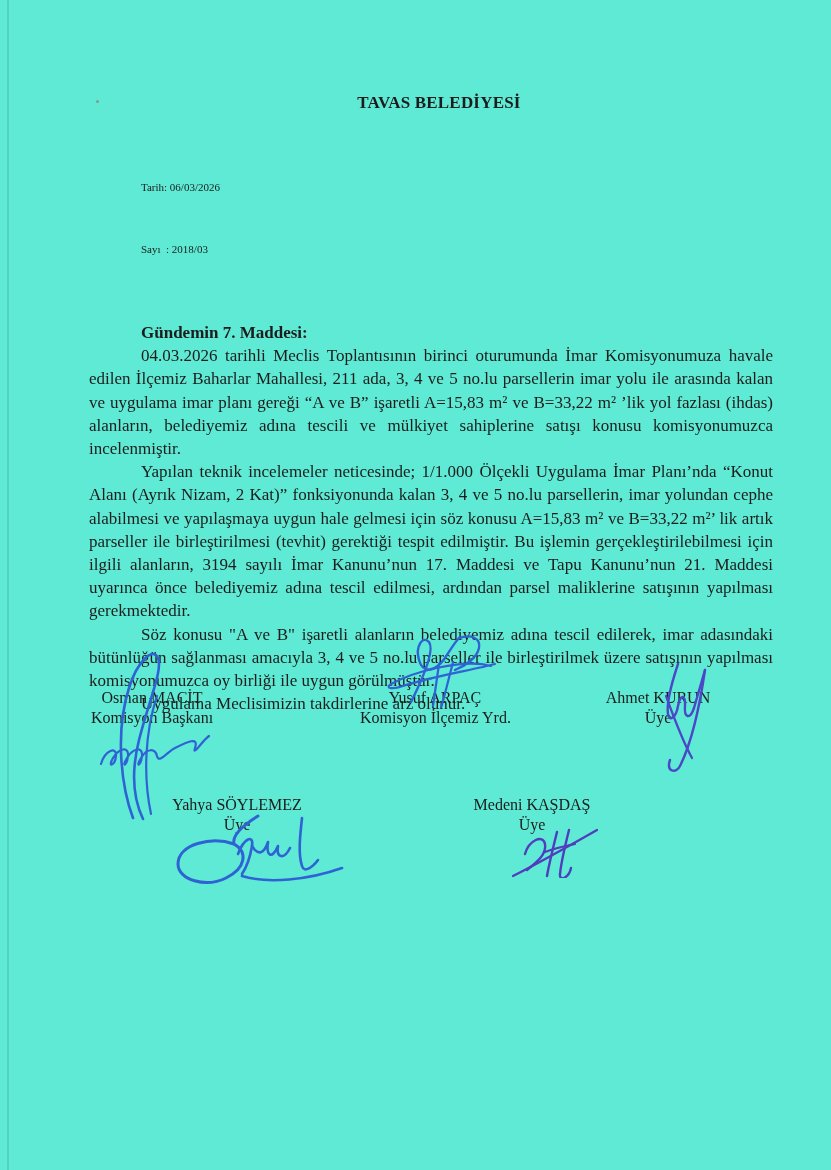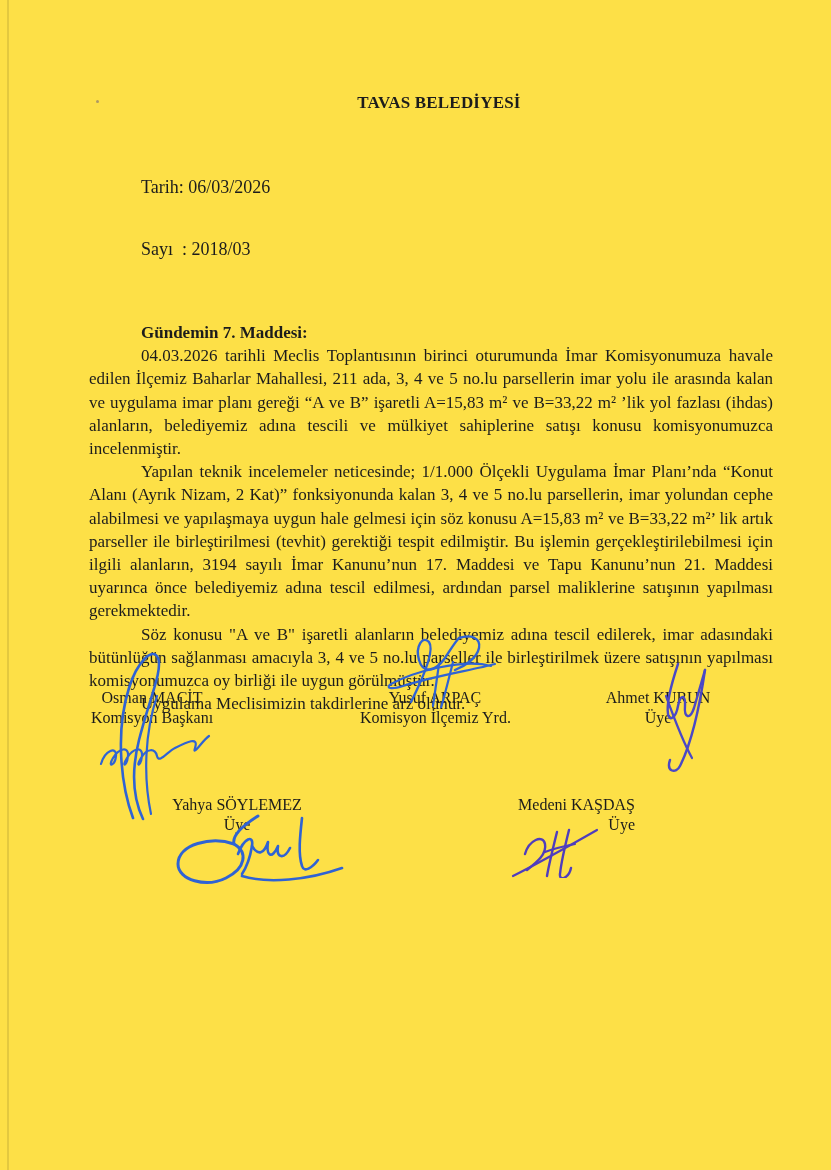--- a/index.html
+++ b/index.html
@@ -1,38 +1,38 @@
 <!DOCTYPE html>
 <html lang="tr"><head>
 <meta charset="utf-8">
 <style>
   html,body{margin:0;padding:0;background:#e8e8e8;}
   .page{
     position:relative;
     width:831px;height:1170px;
     margin:0 auto;
-    background:#fde047;
+    background:#5eead4;
     font-family:"Liberation Serif","DejaVu Serif",serif;
     color:#1c1c1c;
     overflow:hidden;
   }
   .scan-edge{
     position:absolute;left:7px;top:0;bottom:0;width:2px;
     background:rgba(0,0,0,0.10);
   }
   .scan-dot{
     position:absolute;left:96px;top:100px;width:3px;height:3px;border-radius:50%;
     background:#8d7b6d;opacity:.7;
   }
   .doc-header{
     margin:92px 0 0 89px;width:700px;text-align:center;
     font-weight:bold;font-size:17px;line-height:21px;letter-spacing:.2px;
   }
   .meta{
-    margin:23px 0 0 141px;font-size:18px;line-height:20.5px;white-space:pre;
+    margin:23px 0 0 141px;font-size:11px;line-height:20.5px;white-space:pre;
   }
   .content{
     margin:21px 12px 0 89px;width:684px;
     font-size:17px;line-height:23.2px;
     text-align:justify;
   }
   .agenda-heading{font-weight:bold;text-indent:52px;}
   .content p{margin:0;text-indent:52px;}
   .signature-area{position:absolute;left:0;top:0;width:831px;height:1170px;pointer-events:none;}
   .signer{
@@ -79,21 +79,21 @@
     </div>
     <div class="signer" style="left:598px;top:688px;width:120px;">
       <div class="signer-name">Ahmet KURUN</div>
       <div class="signer-title">Üye</div>
     </div>
 
     <div class="signer" style="left:162px;top:795px;width:150px;">
       <div class="signer-name">Yahya SÖYLEMEZ</div>
       <div class="signer-title">Üye</div>
     </div>
-    <div class="signer" style="left:485px;top:795px;width:150px;text-align:right;">
+    <div class="signer" style="left:457px;top:795px;width:150px;">
       <div class="signer-name">Medeni KAŞDAŞ</div>
       <div class="signer-title">Üye</div>
     </div>
 
     <svg class="sig-svg" style="left: 95px; top: 636px; color: rgb(47, 99, 212);" width="125" height="185" viewBox="0 0 125 185">
       <path stroke-width="2.6" d="M38 182 C26 150 20 96 34 52 C42 26 58 10 63 22 C68 34 54 64 44 104 C36 136 38 162 48 183"></path>
       <path stroke-width="2.2" d="M56 178 C48 140 50 96 62 60"></path>
       <path stroke-width="2.2" d="M6 128 C10 114 22 110 21 120 C20 130 12 132 18 122 C24 112 34 110 33 120 C32 130 26 132 32 122 C38 112 48 110 47 120 C46 130 40 132 46 122 C52 112 60 112 62 120 C64 128 72 116 80 112 C92 106 104 100 100 112 C97 121 108 104 114 100"></path>
     </svg>
 

